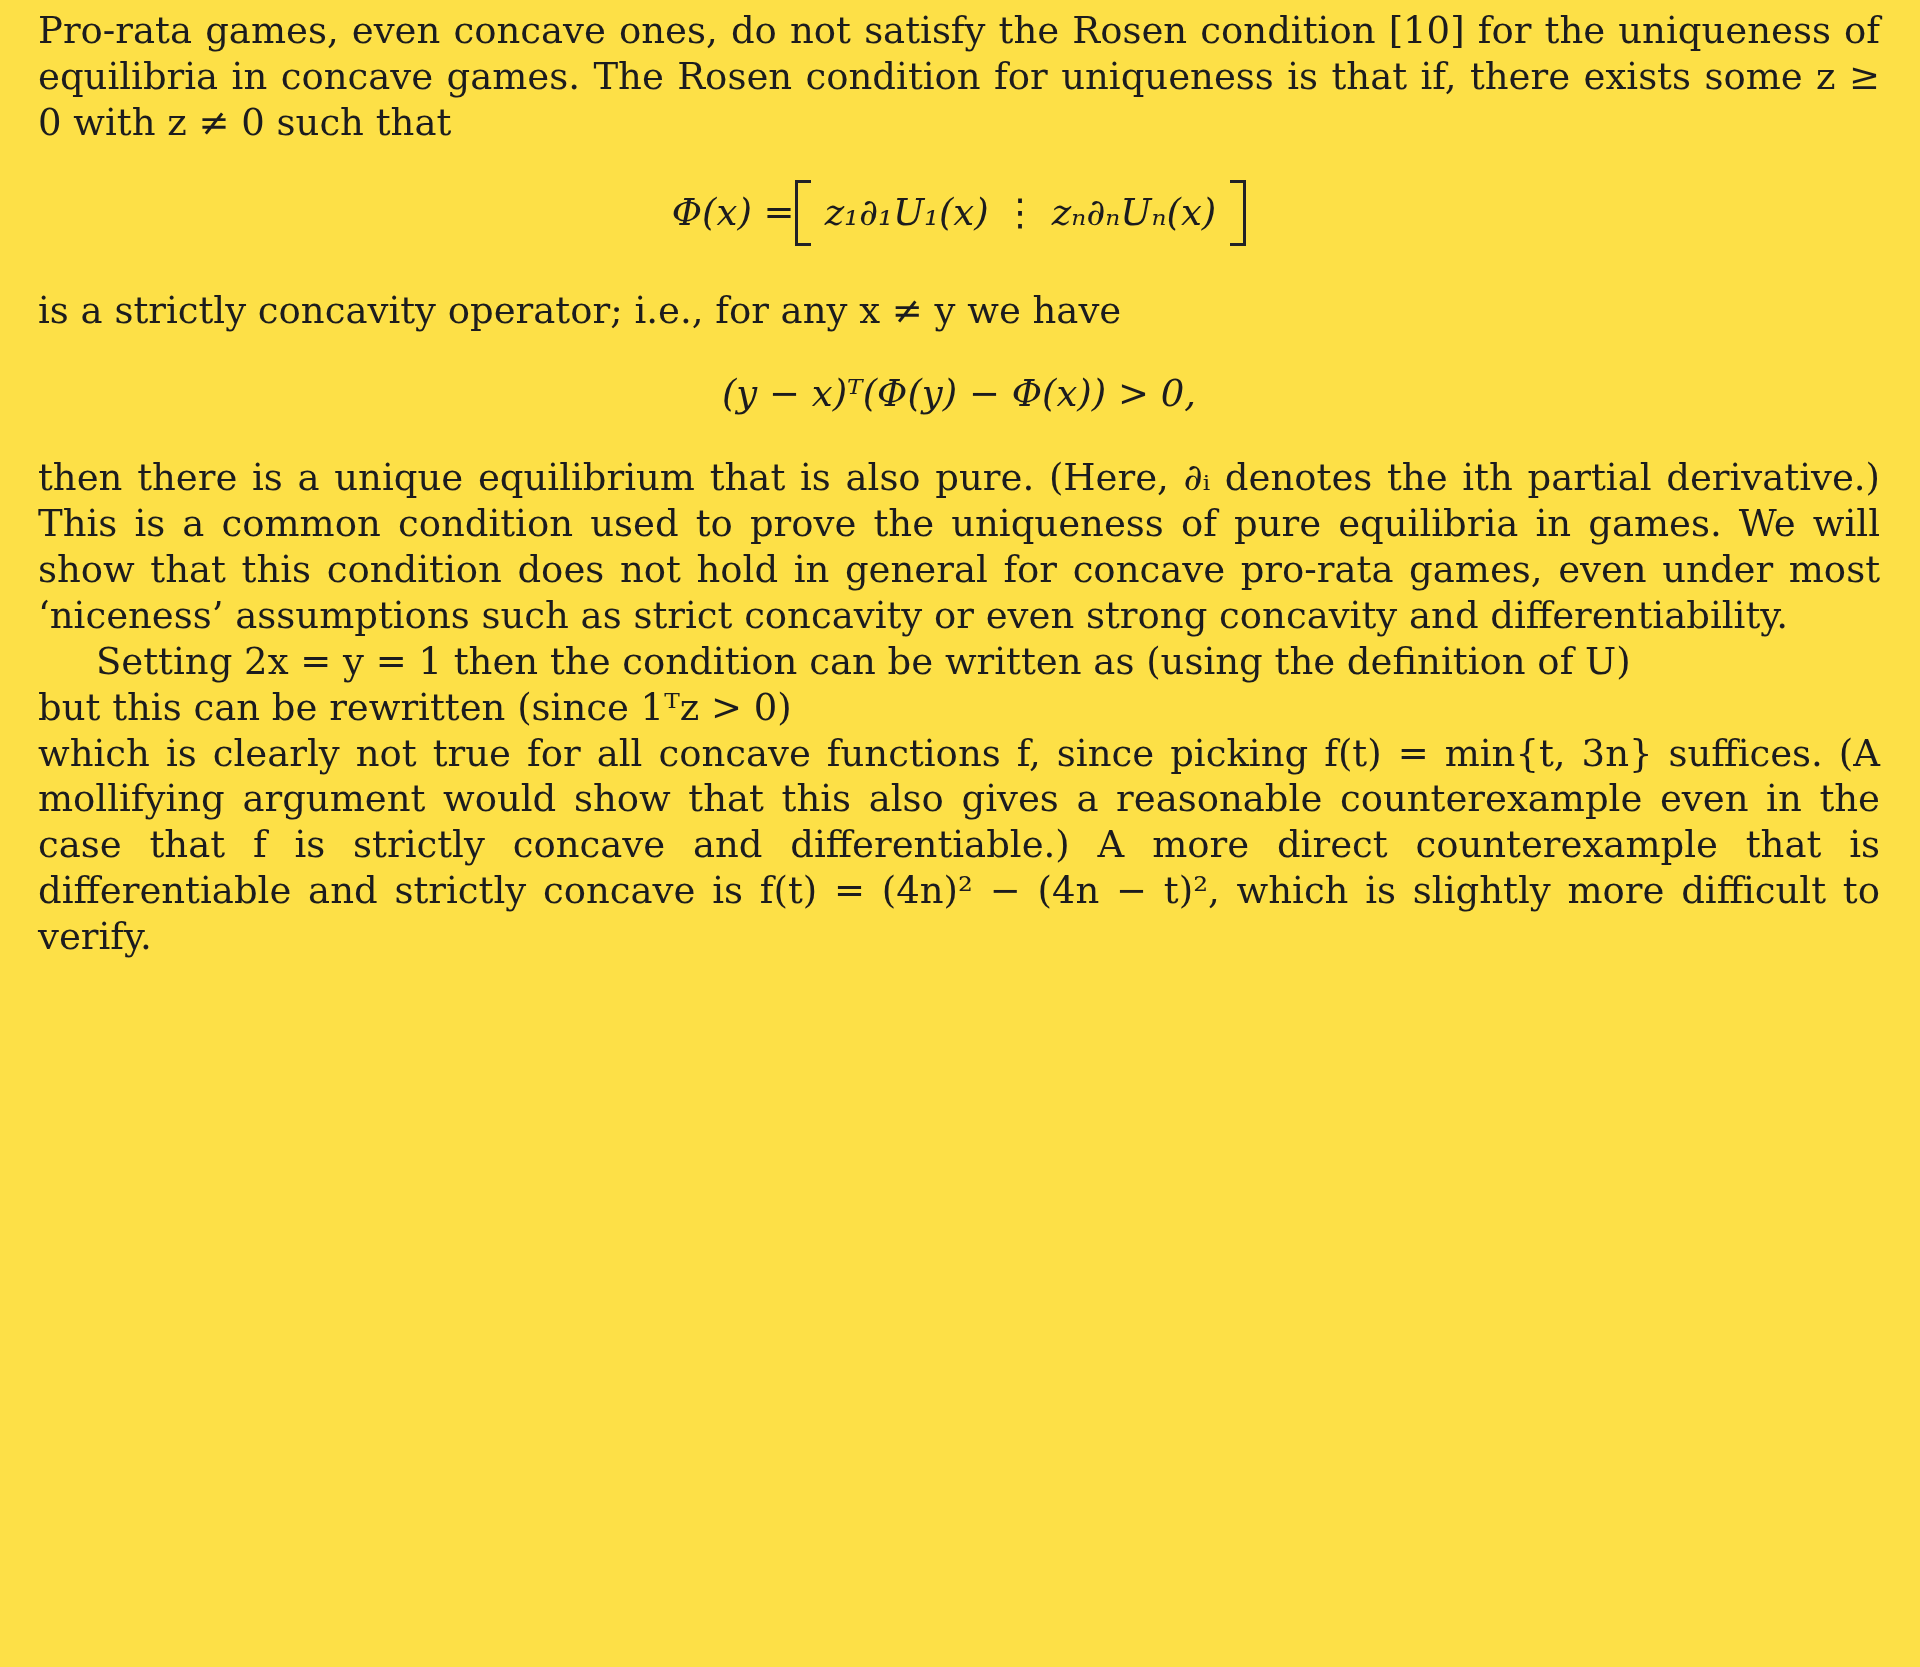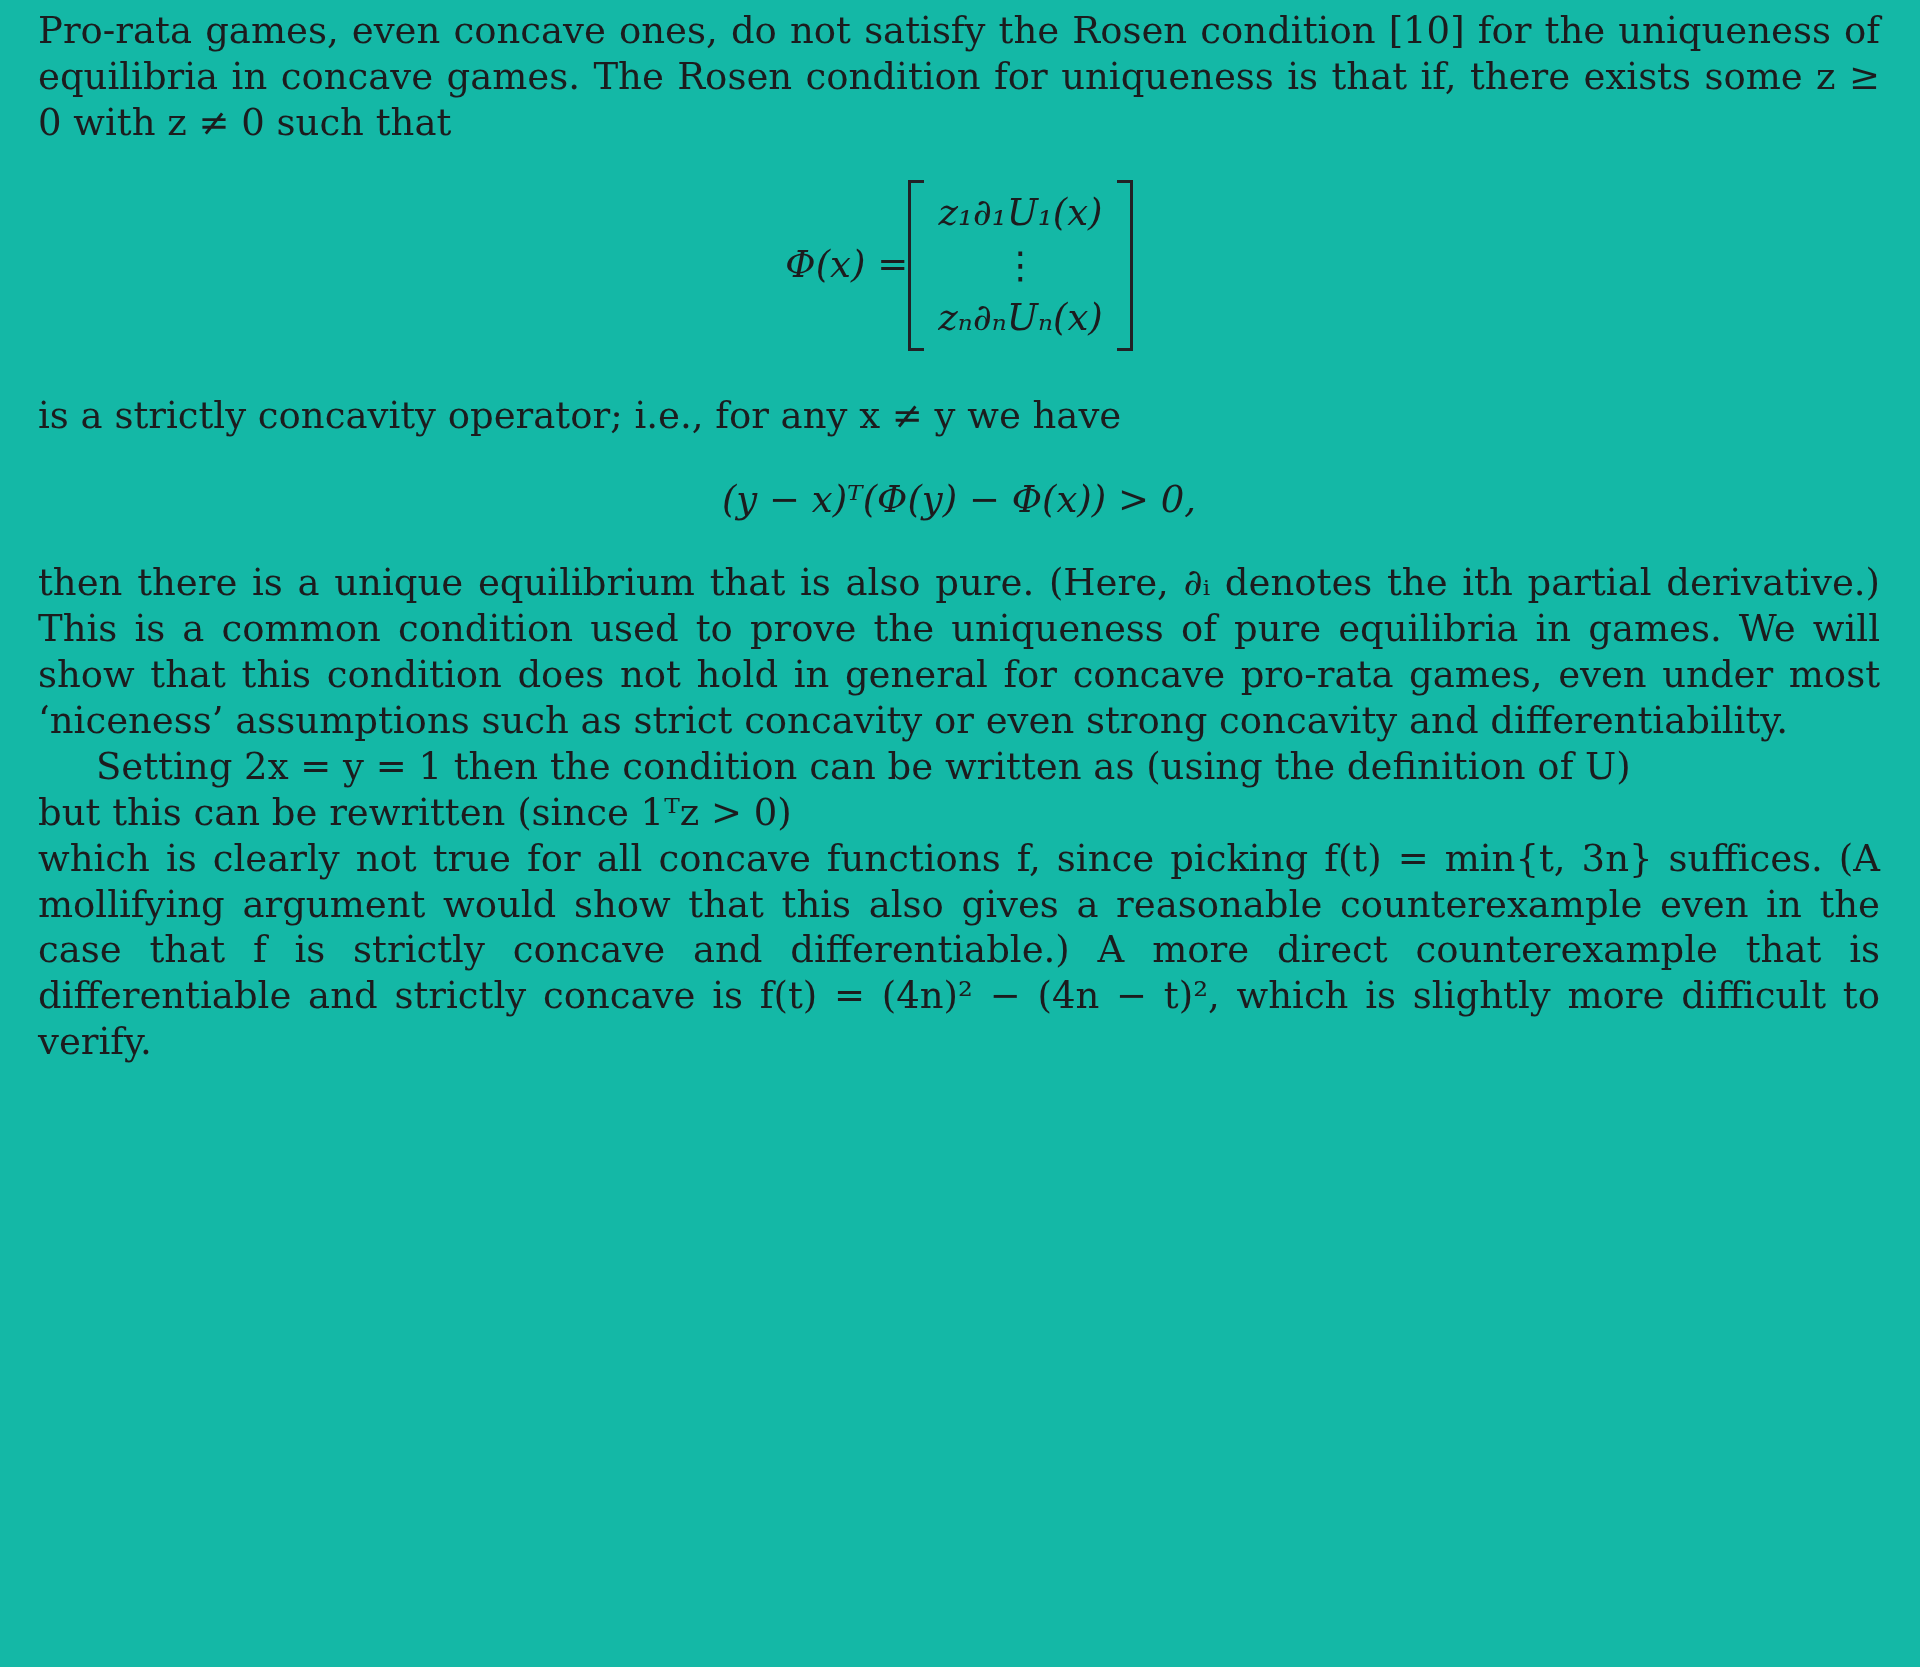--- a/index.html
+++ b/index.html
@@ -5,21 +5,21 @@
   html, body {
     margin: 0;
     padding: 0;
     background: #ffffff;
   }
   .page {
     position: relative;
     width: 1920px;
     min-height: 1667px;
     box-sizing: border-box;
-    background: #14b8a6;
+    background: #fde047;
     color: #1c1c1e;
     font-family: "DejaVu Serif", "DejaVu Sans", serif;
     font-size: 37px;
     line-height: 1.24;
     padding: 8px 40px 20px 38px;
   }
   p.body-par {
     margin: 0;
     text-align: justify;
     text-justify: inter-word;
@@ -46,21 +46,21 @@
   }
   .bracket {
     display: inline-block;
     width: 13px;
     border: 3.5px solid #222226;
   }
   .bracket.left  { border-right: none; }
   .bracket.right { border-left: none; }
   .mrows {
     display: flex;
-    flex-direction: column;
+    flex-direction: row;
     justify-content: center;
     align-items: center;
     gap: 13px;
     padding: 10px 14px;
   }
   .mrow {
     display: block;
     white-space: nowrap;
   }
   .mrow.vdots {

